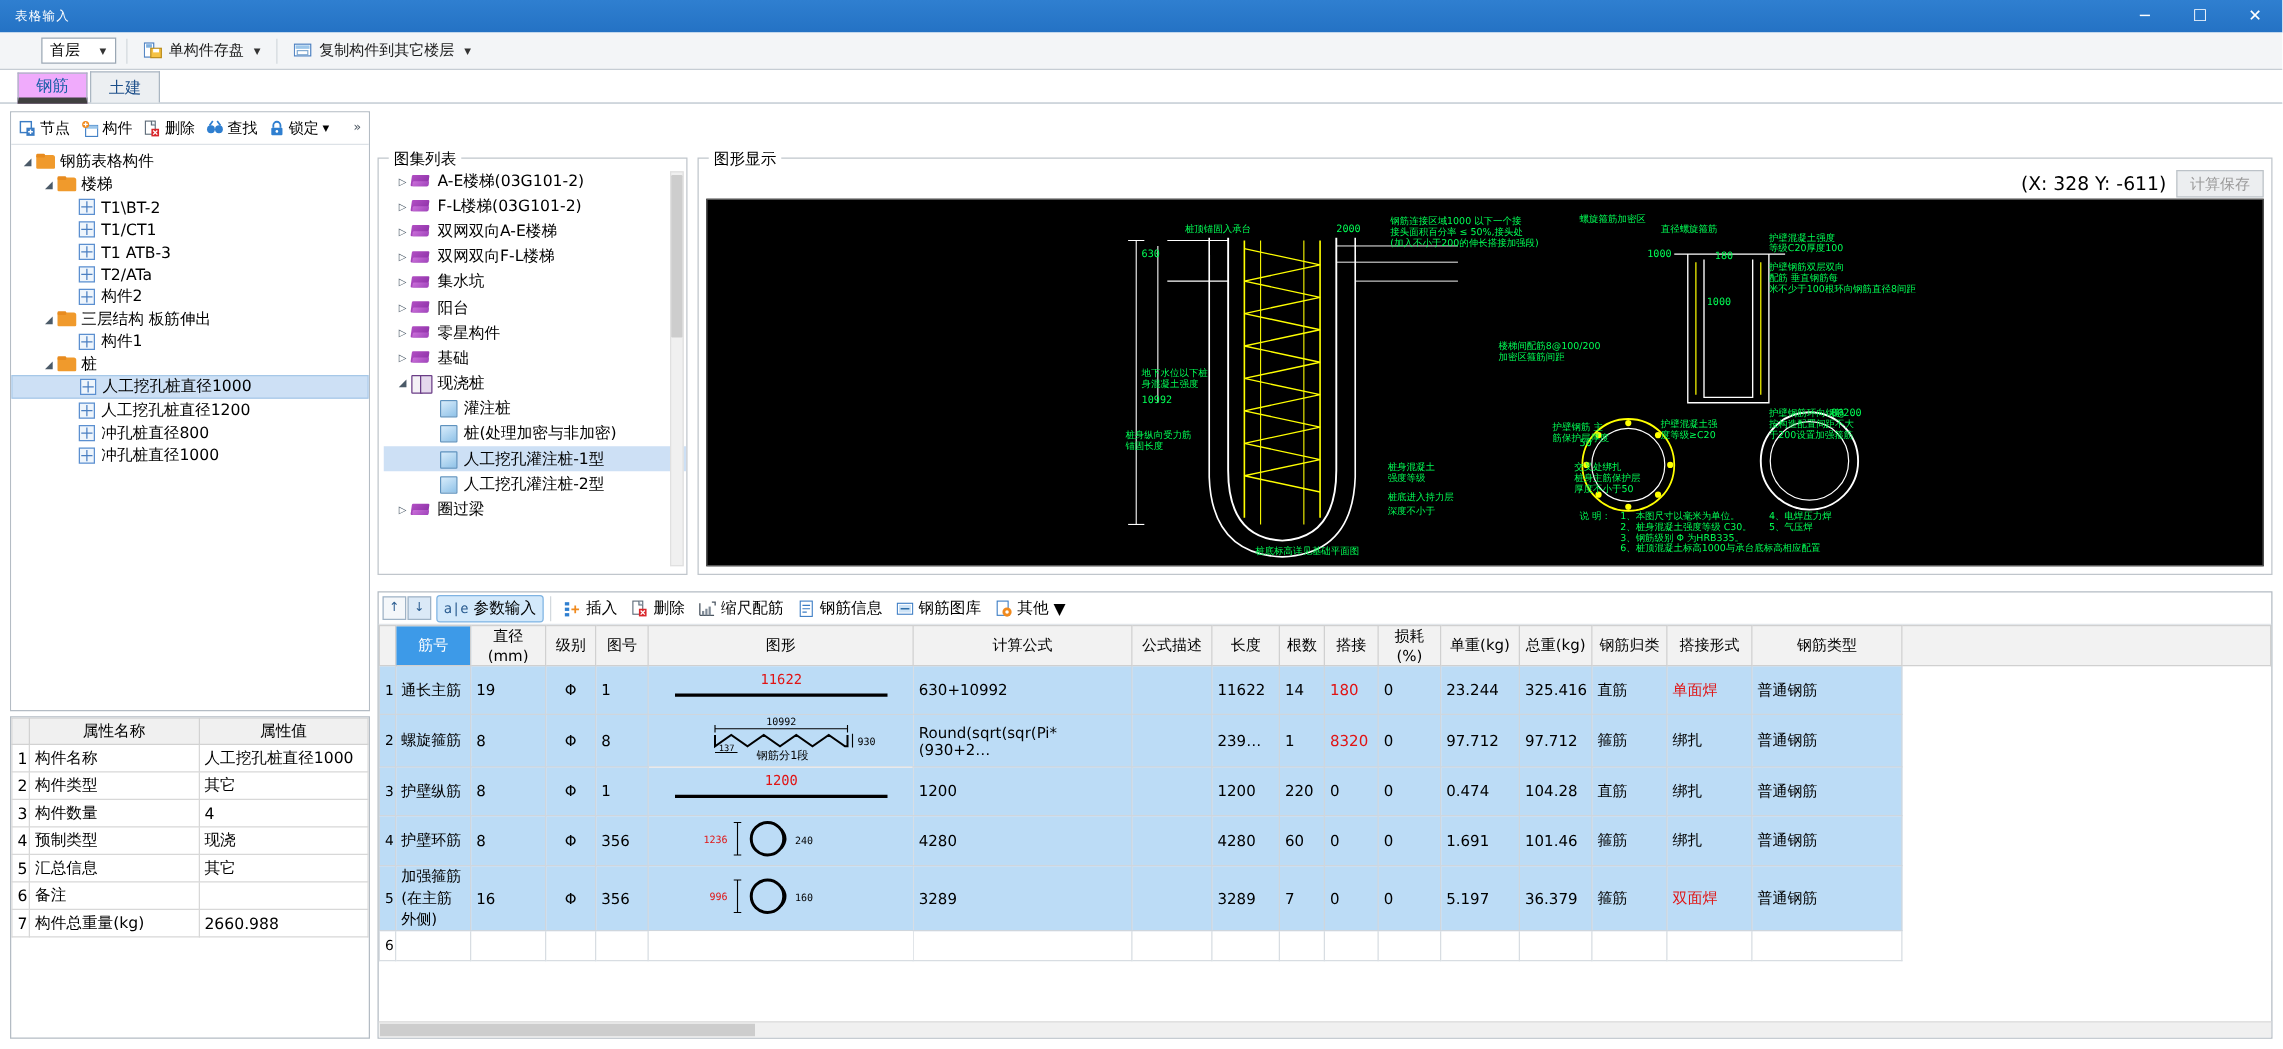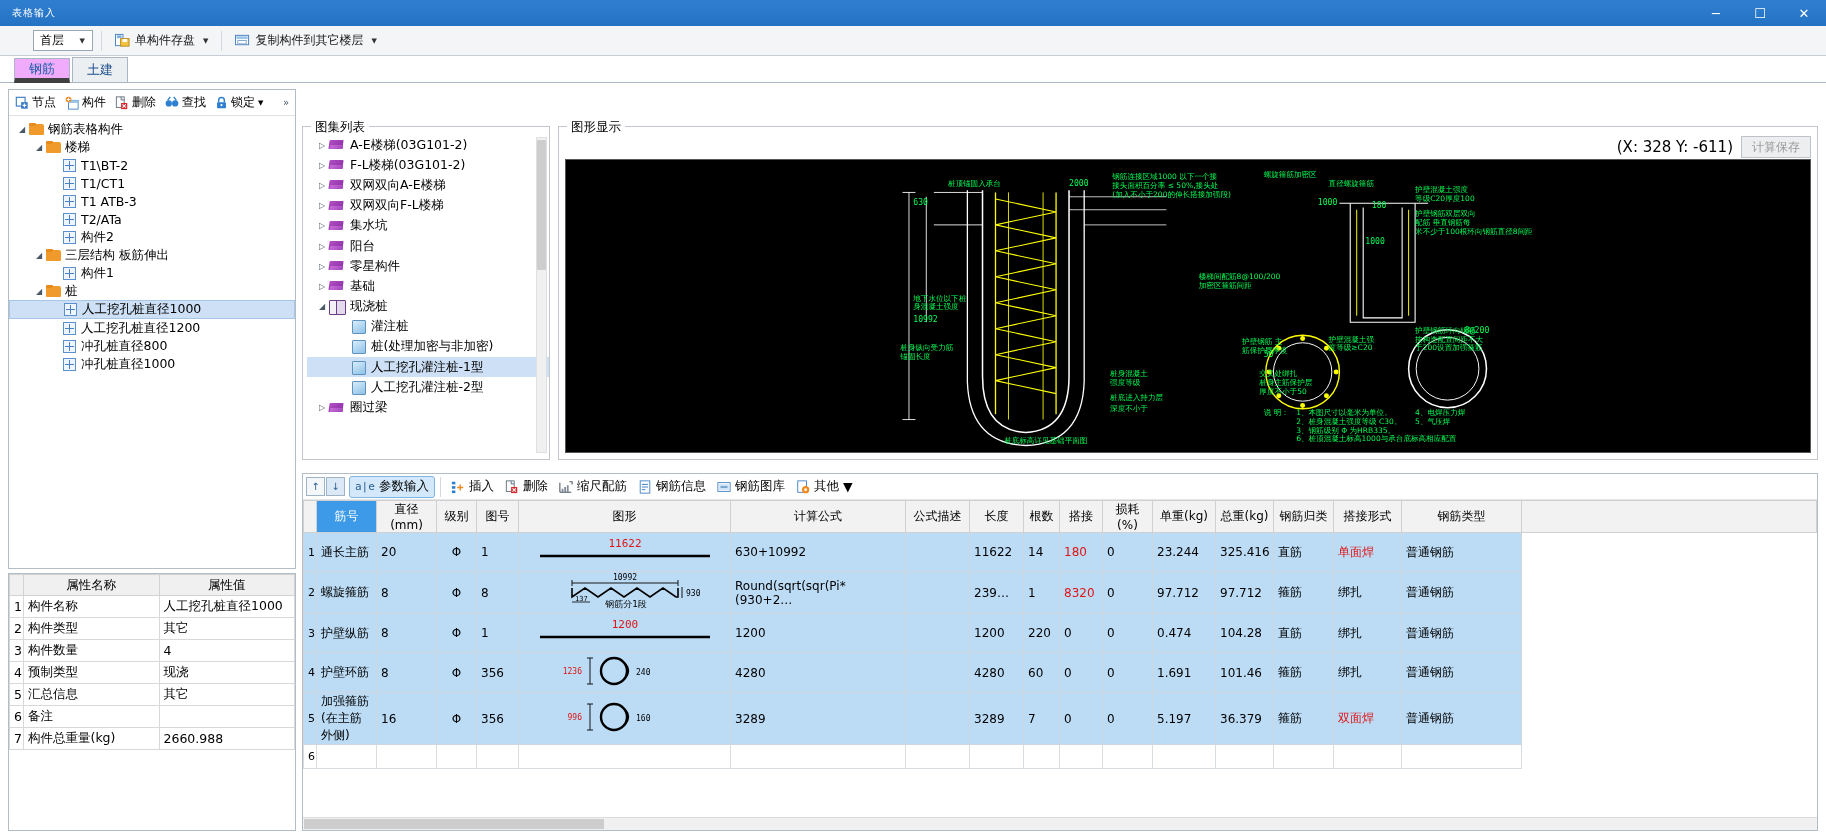--- a/index.html
+++ b/index.html
@@ -784,21 +784,21 @@
                 <th>钢筋归类</th>
                 <th>搭接形式</th>
                 <th>钢筋类型</th>
                 <th></th>
               </tr>
           </thead>
           <tbody id="grid-body">
               <tr>
                 <td class="rn">1</td>
                 <td class="first-sel">通长主筋</td>
-                <td>20</td>
+                <td>19</td>
                 <td style="text-align: center;">Φ</td>
                 <td>1</td>
                 <td class="shape-cell"><svg width="190" height="34" viewBox="0 0 190 34">
                     <text x="95" y="13" text-anchor="middle" font-size="11" fill="#e01414" font-family="DejaVu Sans Mono, monospace">11622</text>
                     <line x1="10" y1="22" x2="180" y2="22" stroke="#000" stroke-width="2.6"></line>
                   </svg></td>
                 <td>630+10992</td>
                 <td></td>
                 <td>11622</td>
                 <td>14</td>

